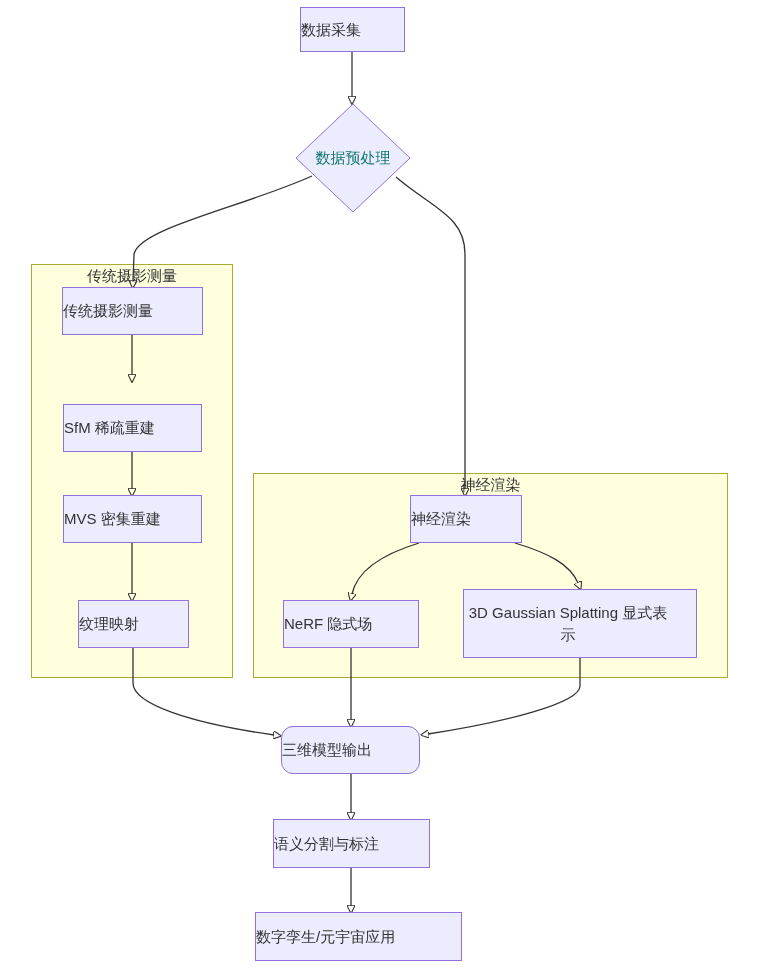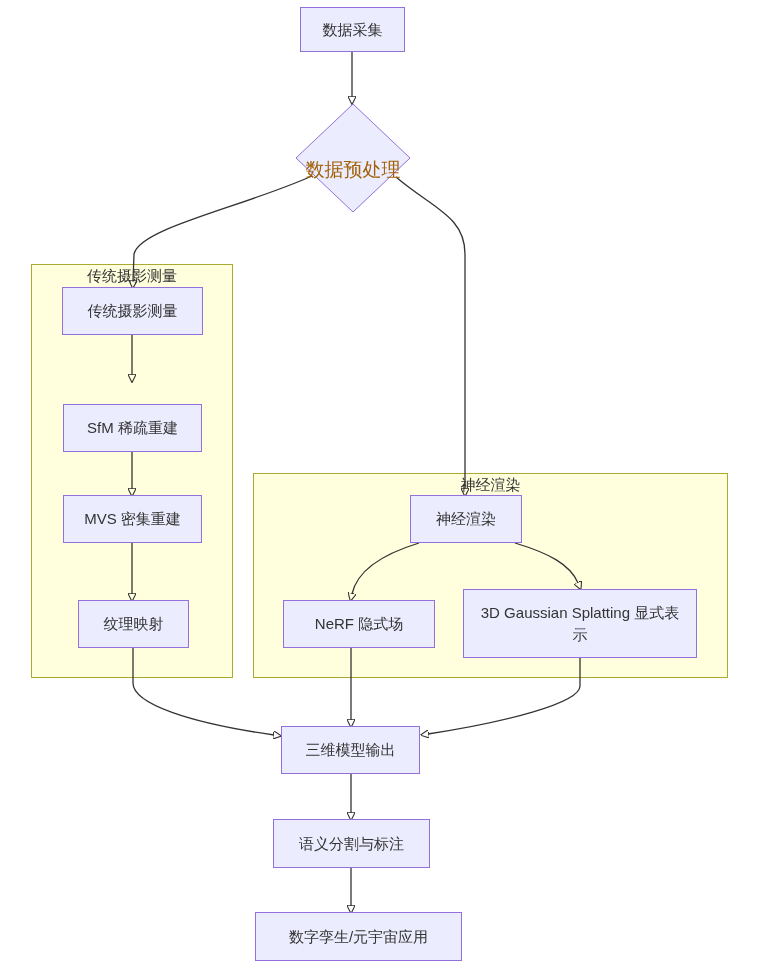--- a/index.html
+++ b/index.html
@@ -43,47 +43,47 @@
     stroke: #333333;
     stroke-width: 1.3;
   }
   .node {
     position: absolute;
     background: #ECECFF;
     border: 1px solid #9370DB;
     box-sizing: border-box;
     display: flex;
     align-items: center;
-    justify-content: center;
+    justify-content: flex-start;
     text-align: center;
     font-size: 15px;
     line-height: 1.45;
     color: #333333;
     z-index: 4;
   }
   .diamond {
     position: absolute;
     z-index: 4;
   }
   .diamond svg {
     position: absolute;
     left: 0;
     top: 0;
   }
   .diamond .label {
     position: absolute;
     left: 0;
-    top: 12px;
+    top: 0;
     width: 100%;
     height: 100%;
     display: flex;
     align-items: center;
     justify-content: center;
-    font-size: 19px;
-    color: #a16207;
+    font-size: 15px;
+    color: #0f766e;
   }
 </style>
 </head>
 <body>
 
 <div class="canvas">
 
   <div class="cluster" style="left:31px; top:264px; width:202px; height:414px;">
     <div class="cluster-title">传统摄影测量</div>
   </div>
@@ -136,29 +136,29 @@
   </div>
 
   <div class="node" style="left:78px; top:600px; width:111px; height:48px;">
     <span>纹理映射</span>
   </div>
 
   <div class="node" style="left:410px; top:495px; width:112px; height:48px;">
     <span>神经渲染</span>
   </div>
 
-  <div class="node" style="left:283px; top:600px; width:152px; height:48px;">
+  <div class="node" style="left:283px; top:600px; width:136px; height:48px;">
     <span>NeRF 隐式场</span>
   </div>
 
   <div class="node" style="left:463px; top:589px; width:234px; height:69px;">
     <span style="display:inline-block; max-width:208px;">3D Gaussian Splatting 显式表示</span>
   </div>
 
-  <div class="node" style="left:281px; top:726px; width:139px; height:48px;">
+  <div class="node" style="left:281px; top:726px; width:139px; height:48px;border-radius:12px;">
     <span>三维模型输出</span>
   </div>
 
   <div class="node" style="left:255px; top:912px; width:207px; height:49px;">
     <span>数字孪生/元宇宙应用</span>
   </div>
 
   <div class="node" style="left:273px; top:819px; width:157px; height:49px;">
     <span>语义分割与标注</span>
   </div>

